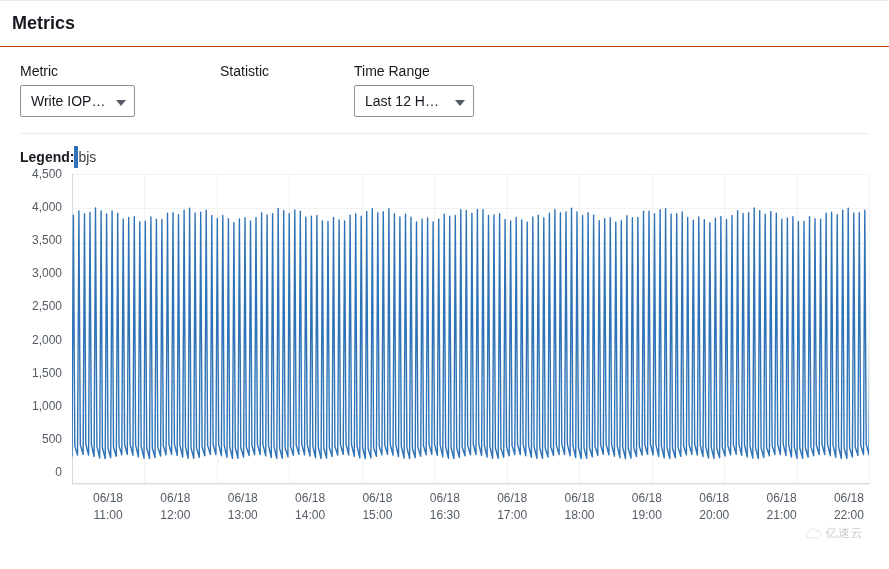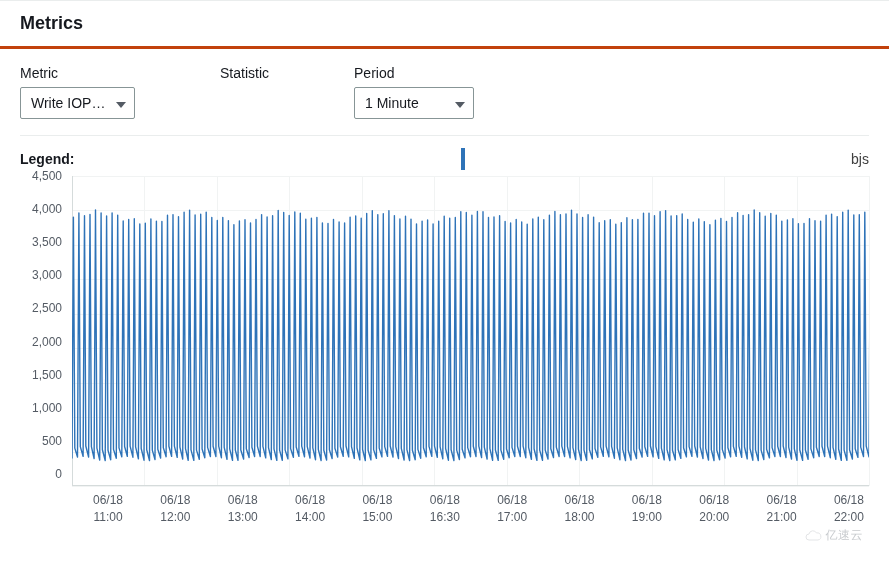--- a/index.html
+++ b/index.html
@@ -4,22 +4,22 @@
   <style>
     * { box-sizing: border-box; margin: 0; padding: 0; }
     body {
       font-family: "Amazon Ember", "Helvetica Neue", Arial, sans-serif;
       background: #ffffff;
       color: #16191f;
       font-size: 14px;
       width: 889px;
     }
     .header {
-      padding: 12px 20px;
-      border-bottom: 3px solid #c2410c;
+      padding: 12px 12px;
+      border-bottom: 1px solid #c2410c;
       border-top: 1px solid #eaeded;
     }
     .header h1 {
       font-size: 18px;
       font-weight: 700;
       color: #16191f;
     }
     .controls {
       display: flex;
       gap: 85px;
@@ -68,21 +68,20 @@
       height: 1px;
       background: #eaeded;
     }
 
     .legend-row {
       display: flex;
       align-items: center;
       gap: 0;
       padding: 12px 20px 6px 20px;
       font-size: 14px;
-      justify-content: space-between;
     }
     .legend-label { font-weight: 700; color: #16191f; }
     .legend-swatch {
       width: 4px;
       height: 22px;
       background: #2e73b8;
       display: inline-block;
     }
     .legend-name { color: #404040; }
 
@@ -184,23 +183,23 @@
         <svg width="10" height="6" viewBox="0 0 10 6">
             <path d="M0 0 L5 6 L10 0 Z" fill="#545b64"></path>
           </svg>
       </span>
     </div>
   </div>
   <div class="control-group">
     <span class="control-label">Statistic</span>
   </div>
   <div class="control-group">
-    <span class="control-label">Period</span>
-    <div class="dropdown dd-period">
-      <span class="txt">1 Minute</span>
+    <span class="control-label">Time Range</span>
+    <div class="dropdown dd-time">
+      <span class="txt">Last 12 Ho…</span>
       <span class="caret">
         <svg width="10" height="6" viewBox="0 0 10 6">
             <path d="M0 0 L5 6 L10 0 Z" fill="#545b64"></path>
           </svg>
       </span>
     </div>
   </div>
 </div>
 
 <div class="divider"></div>

